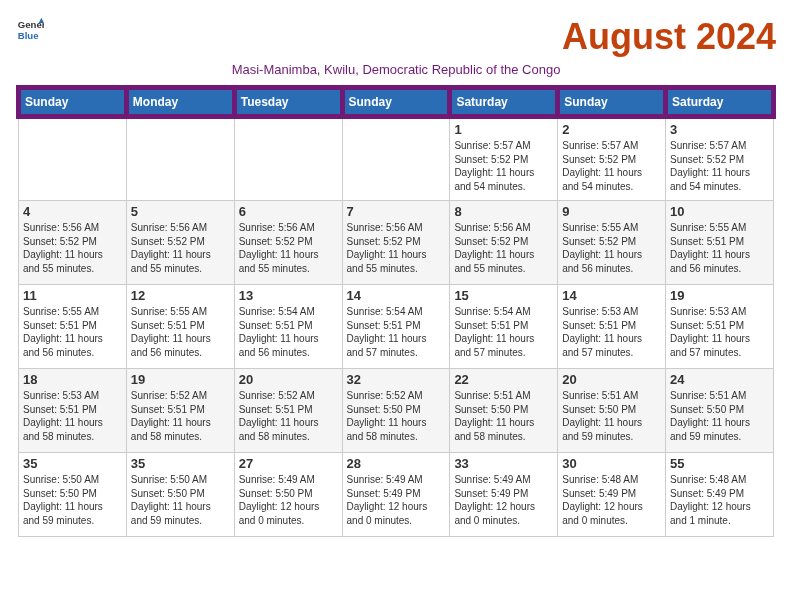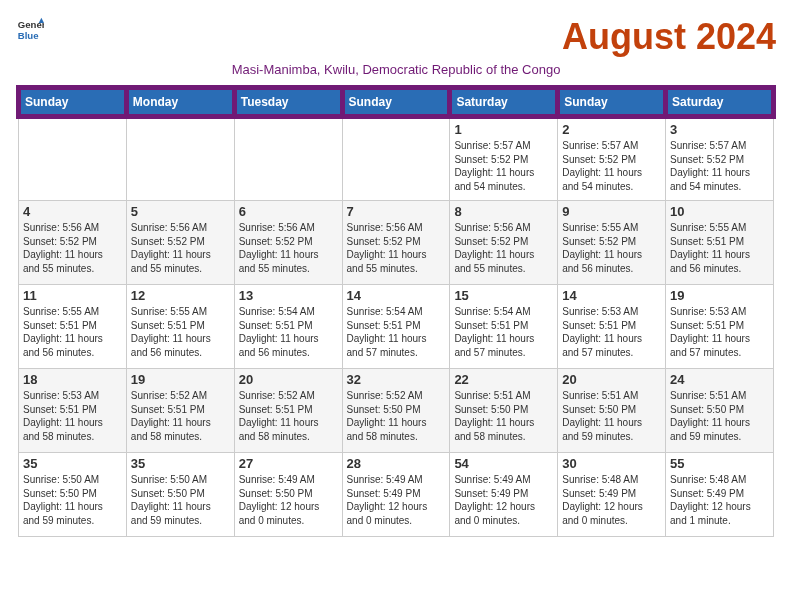--- a/index.html
+++ b/index.html
@@ -310,21 +310,21 @@
 and 0 minutes.</div>
         </td>
         <td>
           <span class="day-number">28</span>
           <div class="day-info" style="white-space: pre-line;">Sunrise: 5:49 AM
 Sunset: 5:49 PM
 Daylight: 12 hours
 and 0 minutes.</div>
         </td>
         <td>
-          <span class="day-number">54</span>
+          <span class="day-number">33</span>
           <div class="day-info" style="white-space: pre-line;">Sunrise: 5:49 AM
 Sunset: 5:49 PM
 Daylight: 12 hours
 and 0 minutes.</div>
         </td>
         <td>
           <span class="day-number">30</span>
           <div class="day-info" style="white-space: pre-line;">Sunrise: 5:48 AM
 Sunset: 5:49 PM
 Daylight: 12 hours

